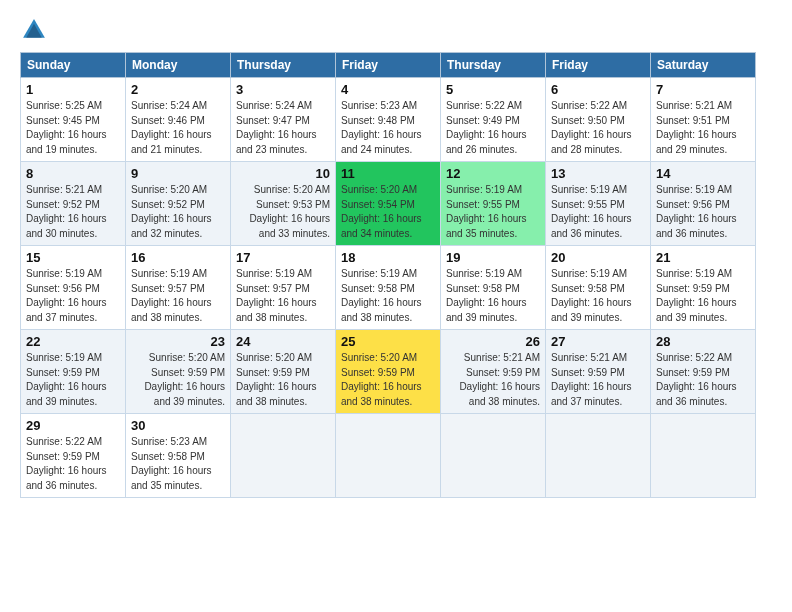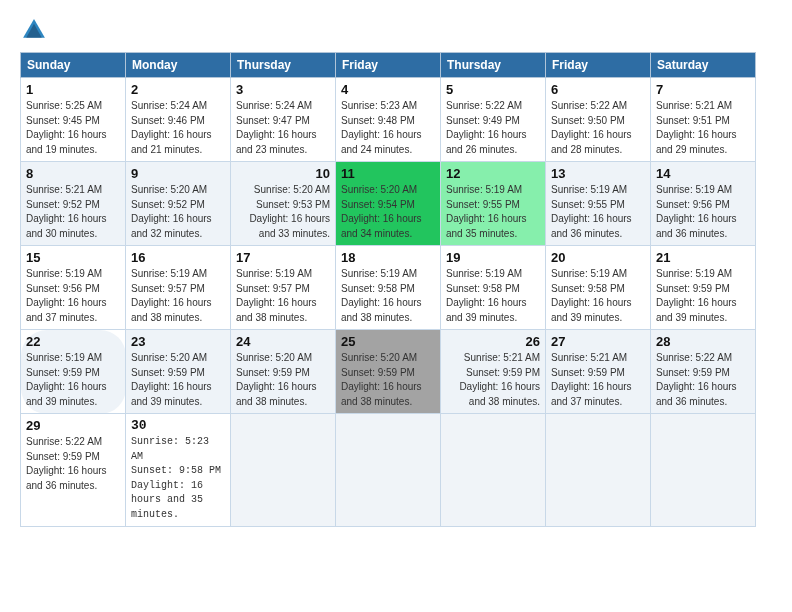--- a/index.html
+++ b/index.html
@@ -217,33 +217,33 @@
           <td style="background: rgb(255, 255, 255);">
             <span class="day-num">20</span>
             <div class="day-detail">Sunrise: 5:19 AM<br>Sunset: 9:58 PM<br>Daylight: 16 hours and 39 minutes.</div>
           </td>
           <td style="background: rgb(255, 255, 255);">
             <span class="day-num">21</span>
             <div class="day-detail">Sunrise: 5:19 AM<br>Sunset: 9:59 PM<br>Daylight: 16 hours and 39 minutes.</div>
           </td>
         </tr>
         <tr>
-          <td style="background: rgb(238, 243, 248); border-radius: 26px;">
+          <td style="background: rgb(238, 243, 248);">
             <span class="day-num">22</span>
             <div class="day-detail">Sunrise: 5:19 AM<br>Sunset: 9:59 PM<br>Daylight: 16 hours and 39 minutes.</div>
           </td>
-          <td style="background: rgb(238, 243, 248);">
+          <td style="background: rgb(238, 243, 248); text-align: right;">
             <span class="day-num">23</span>
             <div class="day-detail">Sunrise: 5:20 AM<br>Sunset: 9:59 PM<br>Daylight: 16 hours and 39 minutes.</div>
           </td>
           <td style="background: rgb(238, 243, 248); margin-top: 9px;">
             <span class="day-num">24</span>
             <div class="day-detail">Sunrise: 5:20 AM<br>Sunset: 9:59 PM<br>Daylight: 16 hours and 38 minutes.</div>
           </td>
-          <td style="background: #a3a3a3; margin-left: 16px;">
+          <td style="background: #fde047; margin-left: 16px;">
             <span class="day-num">25</span>
             <div class="day-detail">Sunrise: 5:20 AM<br>Sunset: 9:59 PM<br>Daylight: 16 hours and 38 minutes.</div>
           </td>
           <td style="background: rgb(238, 243, 248); text-align: right;">
             <span class="day-num">26</span>
             <div class="day-detail">Sunrise: 5:21 AM<br>Sunset: 9:59 PM<br>Daylight: 16 hours and 38 minutes.</div>
           </td>
           <td style="background: rgb(238, 243, 248);">
             <span class="day-num">27</span>
             <div class="day-detail">Sunrise: 5:21 AM<br>Sunset: 9:59 PM<br>Daylight: 16 hours and 37 minutes.</div>
@@ -251,21 +251,21 @@
           <td style="background: rgb(238, 243, 248);">
             <span class="day-num">28</span>
             <div class="day-detail">Sunrise: 5:22 AM<br>Sunset: 9:59 PM<br>Daylight: 16 hours and 36 minutes.</div>
           </td>
         </tr>
         <tr>
           <td style="background: rgb(255, 255, 255);">
             <span class="day-num">29</span>
             <div class="day-detail">Sunrise: 5:22 AM<br>Sunset: 9:59 PM<br>Daylight: 16 hours and 36 minutes.</div>
           </td>
-          <td style="background: rgb(255, 255, 255); font-family: Liberation Mono, monospace;">
+          <td style="background: rgb(255, 255, 255);">
             <span class="day-num">30</span>
             <div class="day-detail">Sunrise: 5:23 AM<br>Sunset: 9:58 PM<br>Daylight: 16 hours and 35 minutes.</div>
           </td>
           <td class="empty"></td>
           <td class="empty"></td>
           <td class="empty"></td>
           <td class="empty"></td>
           <td class="empty"></td>
         </tr>
       </tbody>

